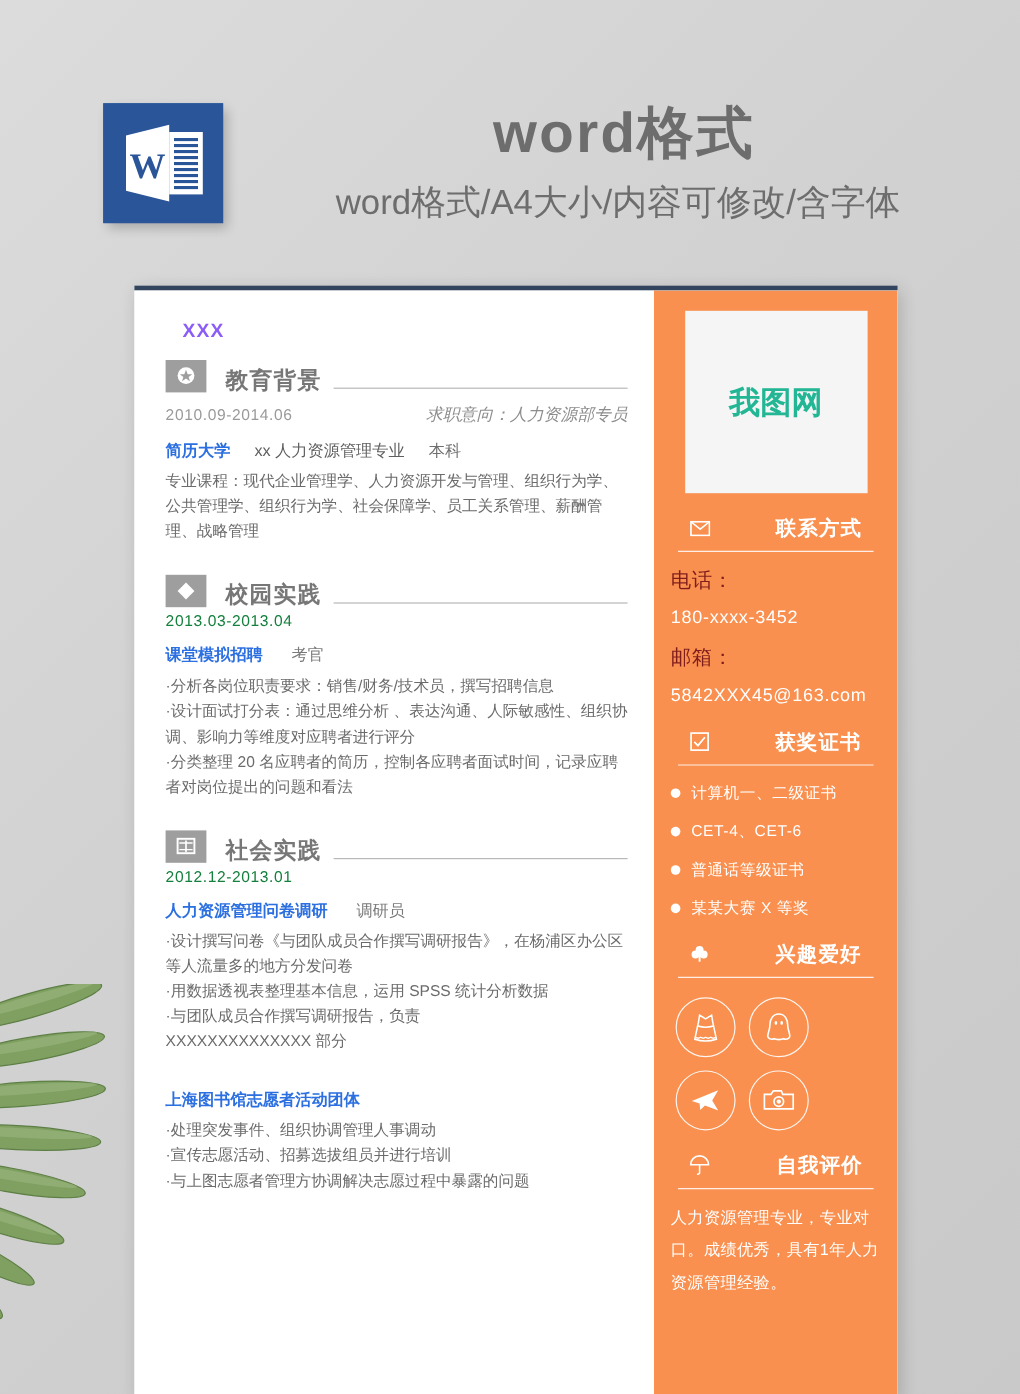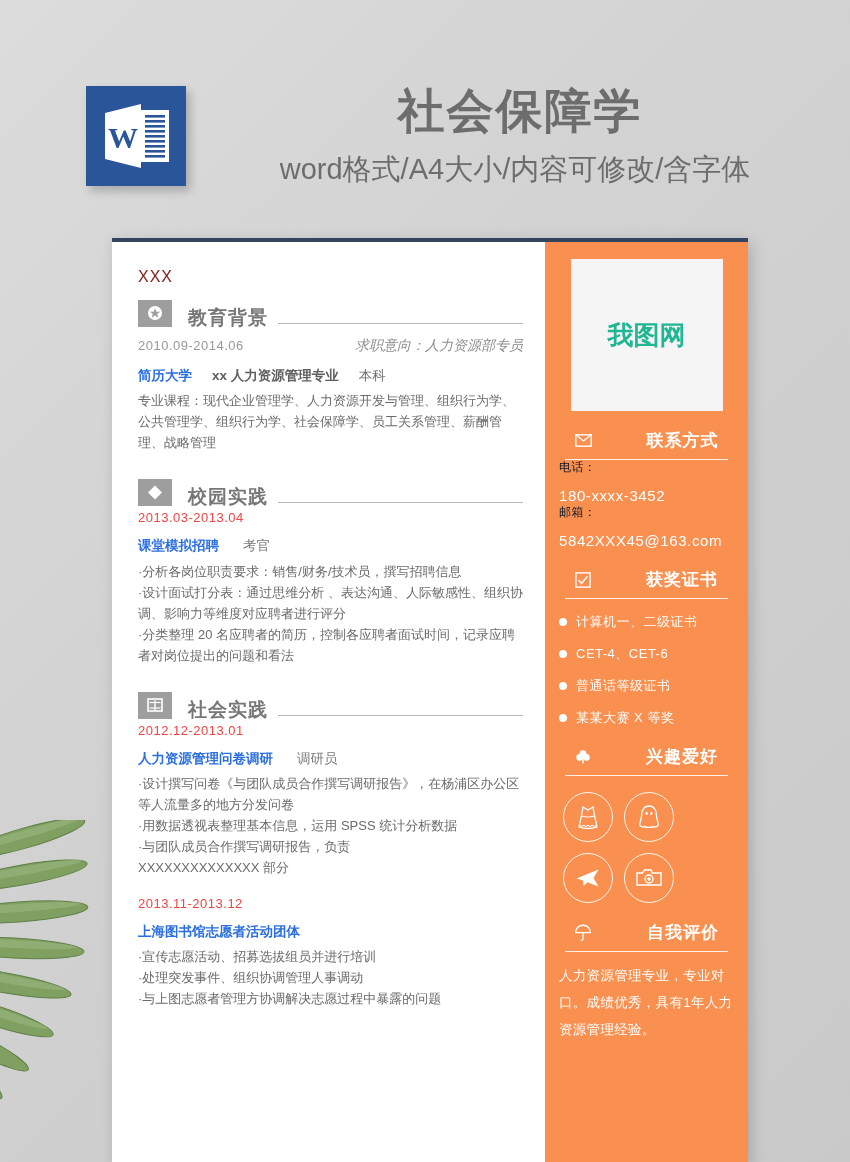--- a/index.html
+++ b/index.html
@@ -89,25 +89,25 @@
 
   
   .col-left {
     width: 433px;
     box-sizing: border-box;
     padding: 26px 22px 0 26px;
     background: #fff;
     position: relative;
   }
   .cand-name {
-    color: #7f1d1d;
+    color: #8b5cf6;
     font-size: 16px;
-    font-weight: normal;
+    font-weight: bold;
     letter-spacing: 1px;
-    margin: 0 0 14px 0;
+    margin: 0 0 14px 14px;
   }
 
   .sec-head {
     display: flex;
     align-items: flex-end;
     margin-bottom: 4px;
     text-align: right;
   }
   .sec-badge {
     width: 34px;
@@ -145,38 +145,38 @@
     align-items: baseline;
   }
   .row-date .intent {
     font-size: 14px;
     color: #8d8d8d;
     letter-spacing: 0;
     font-style: italic;
   }
   .only-date {
     font-size: 13px;
-    color: #ef4444;
+    color: #15803d;
     letter-spacing: 0.5px;
     margin: 0 0 0 0;
   }
 
   .entry-line {
     margin: 13px 0 6px 0;
     font-size: 13.5px;
     line-height: 1.2;
     white-space: nowrap;
   }
   .org {
     color: #2b6fe0;
     font-weight: bold;
   }
   .major {
     color: #5f5f5f;
-    font-weight: bold;
+    font-weight: normal;
     margin-left: 20px;
   }
   .degree {
     color: #6f6f6f;
     margin-left: 20px;
   }
   .role {
     color: #7a7a7a;
     margin-left: 24px;
     font-weight: normal;
@@ -243,23 +243,24 @@
   .r-head .r-ico {
     margin-right: 7px;
     display: inline-flex;
     align-items: center;
   }
   .r-rule {
     border-bottom: 1.5px solid rgba(255,255,255,0.85);
     margin: 7px 6px 0 6px;
   }
   .r-line {
-    font-size: 12px;
-    color: #0f172a;
+    font-size: 17px;
+    color: #7f1d1d;
     letter-spacing: 0.4px;
+    margin-top: 13px;
     line-height: 1.25;
   }
   .r-val {
     font-size: 15px;
     color: #fff;
     letter-spacing: 0.6px;
     margin-top: 12px;
     line-height: 1.2;
     white-space: nowrap;
   }
@@ -350,21 +351,21 @@
         <rect x="59" y="49" width="20" height="2.6"></rect>
         <rect x="59" y="54" width="20" height="2.6"></rect>
         <rect x="59" y="59" width="20" height="2.6"></rect>
         <rect x="59" y="64" width="20" height="2.6"></rect>
         <rect x="59" y="69" width="20" height="2.6"></rect>
       </g>
       <text x="37" y="62" font-family="'Liberation Serif', serif" font-size="30" font-weight="bold" fill="#2a5699" text-anchor="middle">W</text>
     </svg>
   </div>
 
-  <div class="promo-title">社会保障学</div>
+  <div class="promo-title">word格式</div>
   <div class="promo-sub">word格式/A4大小/内容可修改/含字体</div>
 </div>
 
 <div class="doc">
 
   <div class="col-left">
 
     <div class="cand-name">XXX</div>
 
     <div class="sec-head">
@@ -436,29 +437,28 @@
 
     <div class="bullets">
       <div>·设计撰写问卷《与团队成员合作撰写调研报告》，在杨浦区办公区等人流量多的地方分发问卷</div>
       <div>·用数据透视表整理基本信息，运用 SPSS 统计分析数据</div>
       <div>·与团队成员合作撰写调研报告，负责</div>
       <div>XXXXXXXXXXXXXX 部分</div>
     </div>
 
     <div class="gap-md"></div>
 
-    <div class="only-date">2013.11-2013.12</div>
 
     <div class="entry-line">
       <span class="org">上海图书馆志愿者活动团体</span>
     </div>
 
     <div class="bullets">
+      <div>·处理突发事件、组织协调管理人事调动</div>
       <div>·宣传志愿活动、招募选拔组员并进行培训</div>
-      <div>·处理突发事件、组织协调管理人事调动</div>
       <div>·与上图志愿者管理方协调解决志愿过程中暴露的问题</div>
     </div>
 
   </div>
 
   <div class="col-right">
 
     <div class="photo">
       <span class="watermark">我图网</span>
     </div>

